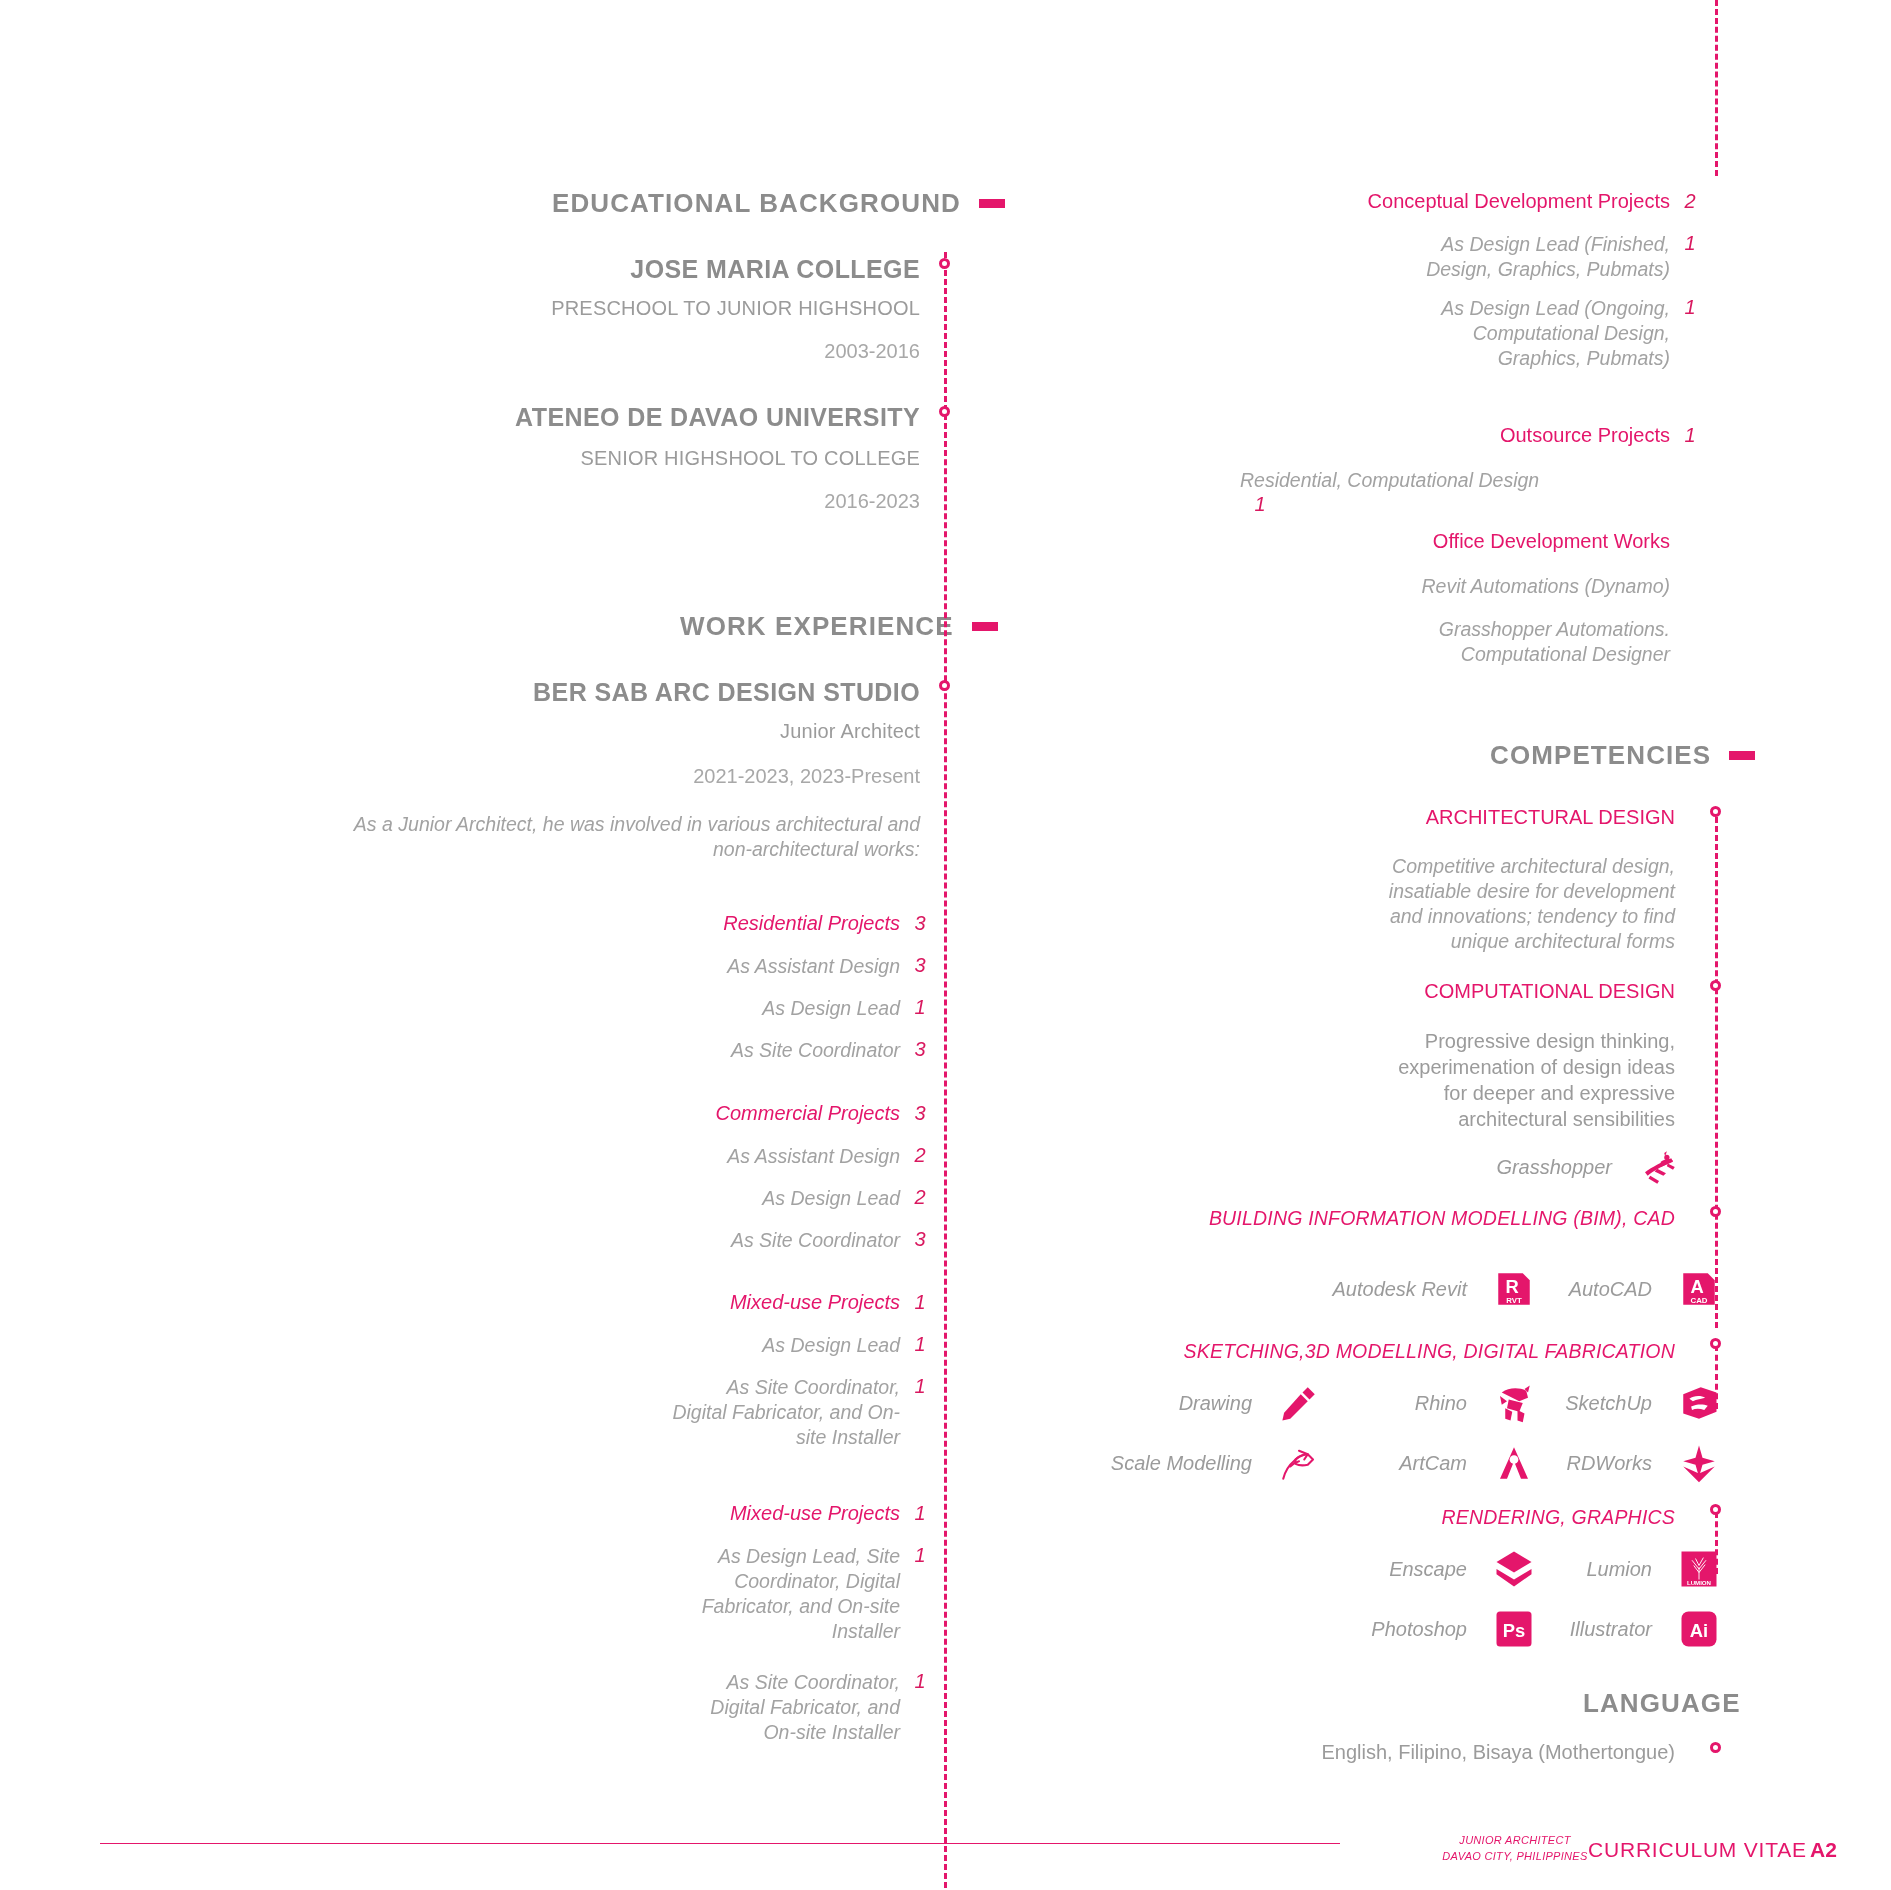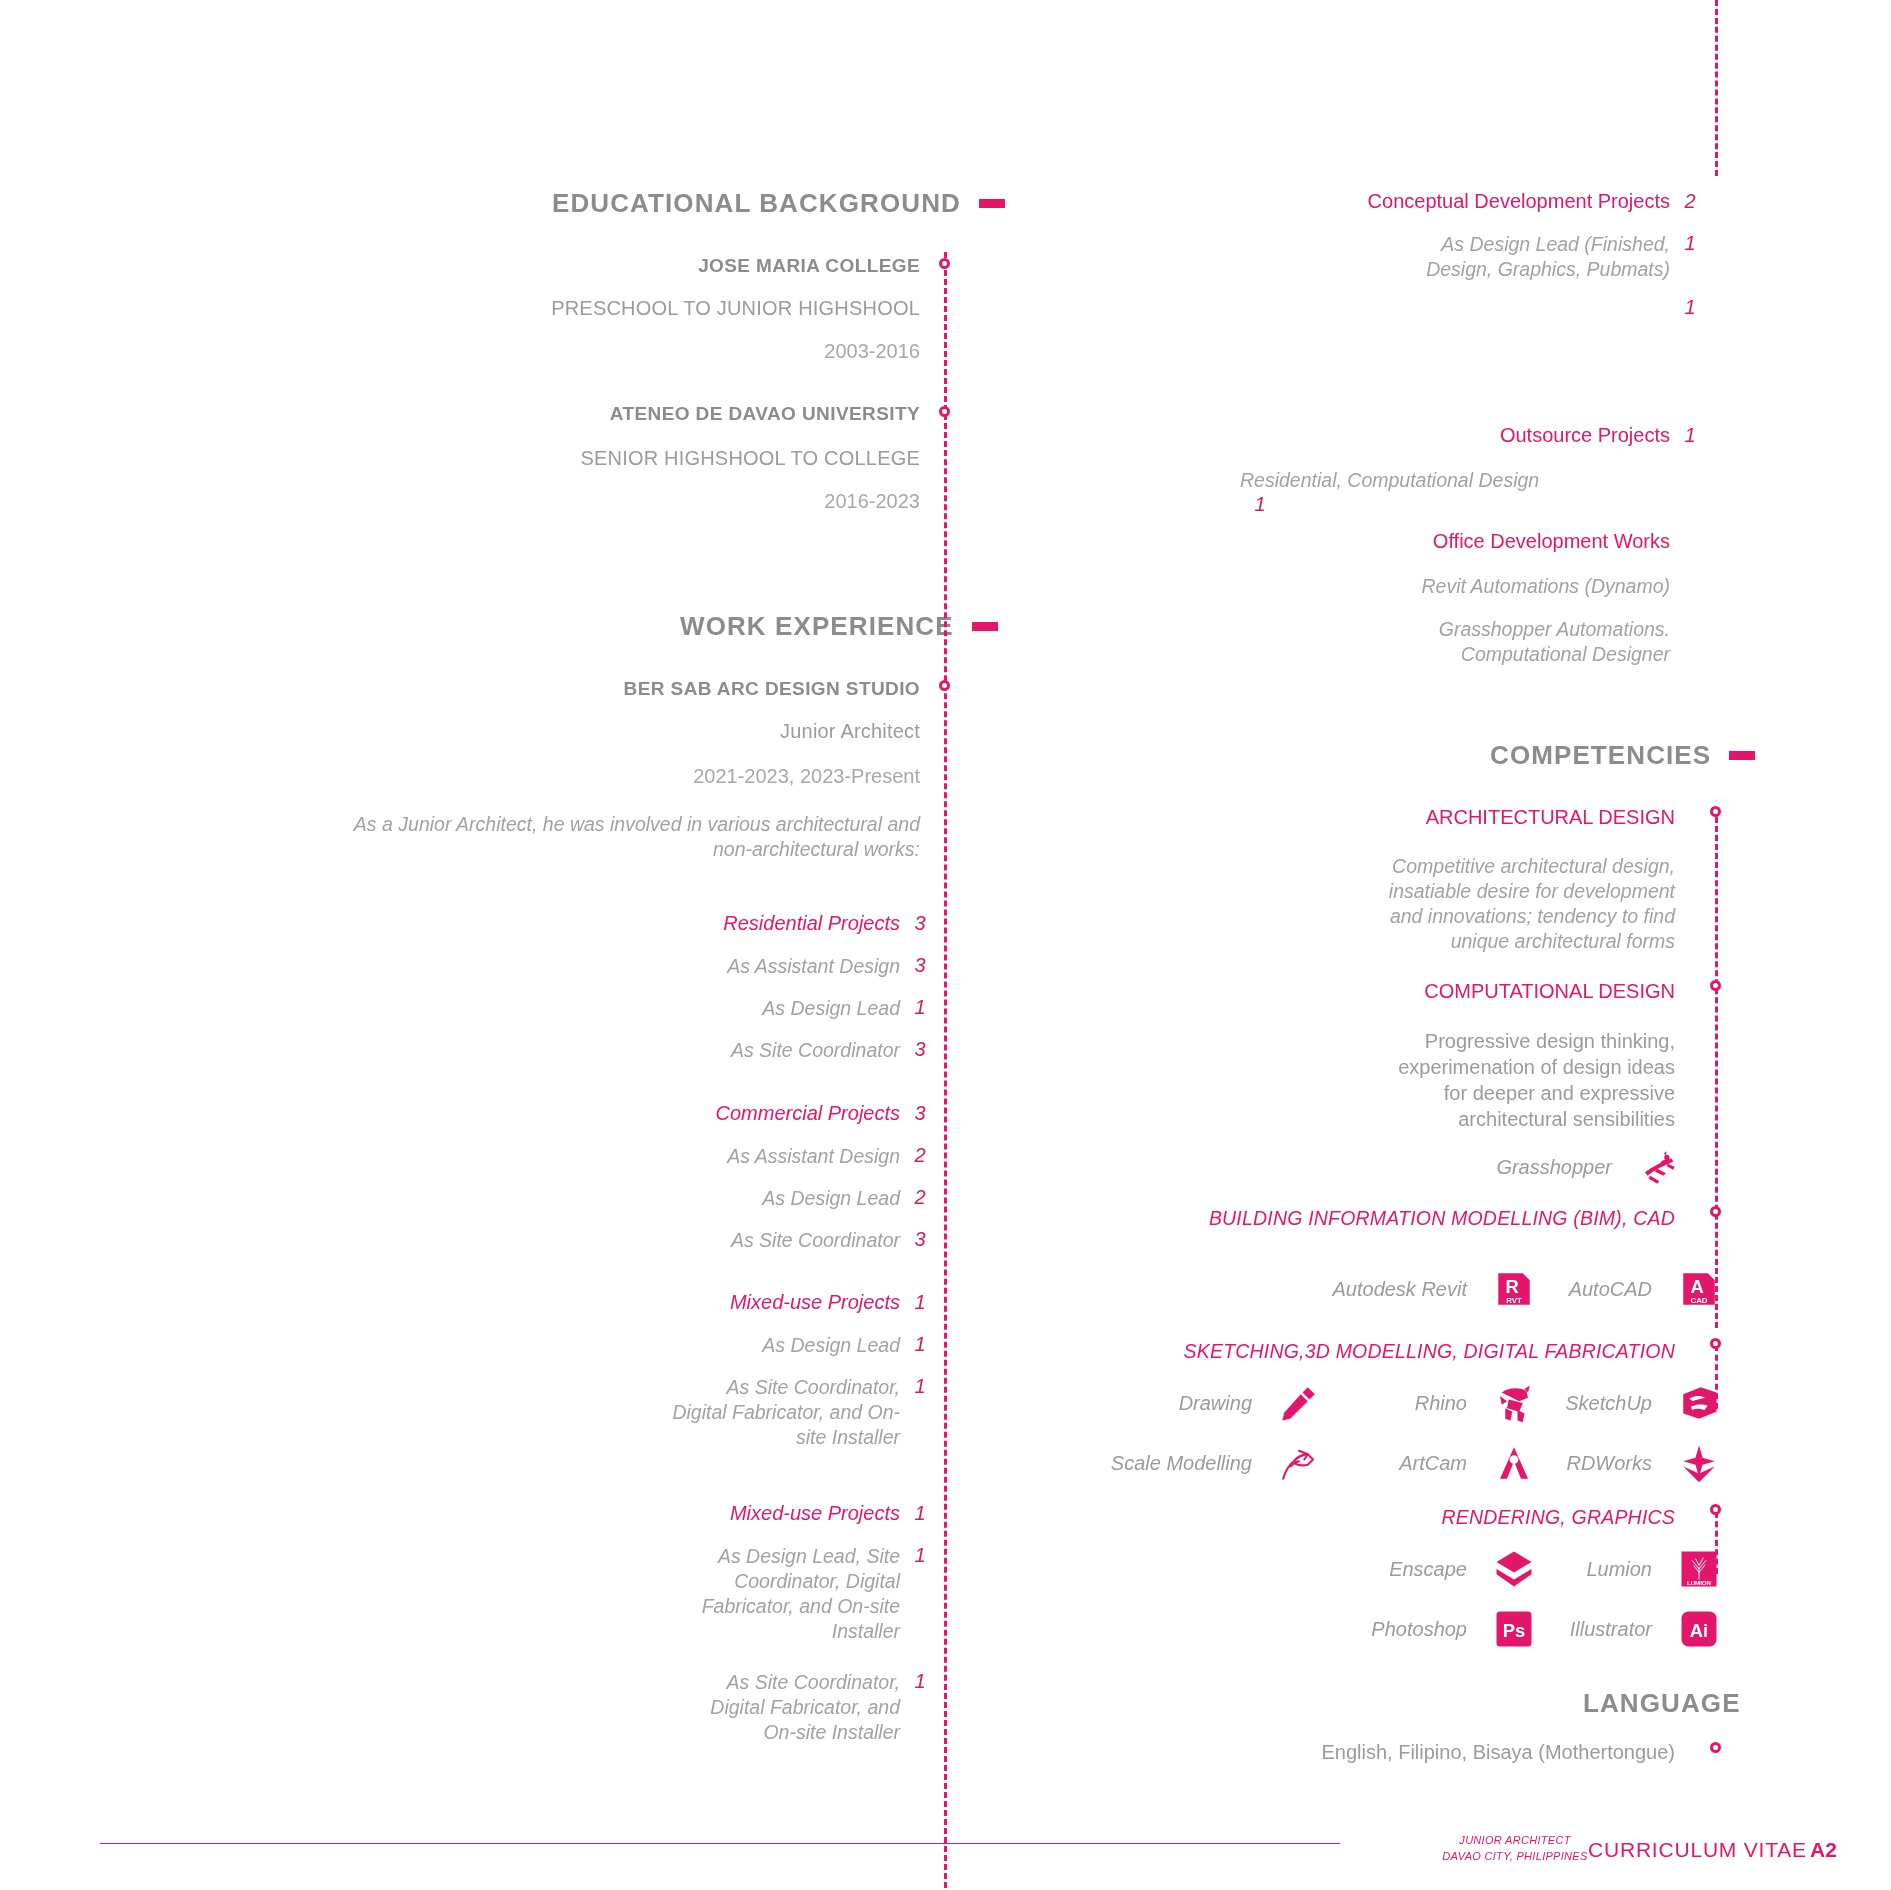--- a/index.html
+++ b/index.html
@@ -33,21 +33,21 @@
   
   .sec-head {
     position:absolute; display:flex; align-items:center; gap:18px;
     font-size:26px; font-weight:bold; letter-spacing:1.1px;
     color:#8c8c8c; white-space:nowrap;
   }
   .dash { display:inline-block; width:26px; height:9px; background:#e4166b; }
 
   
   .lblock { position:absolute; text-align:right; }
-  .l-org   { font-size:19px; font-weight:bold; color:#8c8c8c; letter-spacing:.4px; }
+  .l-org   { font-size:25px; font-weight:bold; color:#8c8c8c; letter-spacing:.4px; }
   .l-sub   { font-size:20px; color:#9b9b9b; letter-spacing:.2px; }
   .l-year  { font-size:20px; color:#a8a8a8; }
   .l-it    { font-size:19.5px; font-style:italic; color:#a2a2a2; line-height:1.28; }
   .l-pink  { font-size:20px; font-style:italic; color:#e4166b; }
 
   
   .prow { position:absolute; display:flex; justify-content:flex-end; align-items:flex-start; }
   .prow .lbl { text-align:right; }
   .prow .cnt {
     width:40px; text-align:center; font-size:20px; font-style:italic;
@@ -182,20 +182,21 @@
 
 <div class="rrow" style="left:1240px; top:190px; width:470px;">
   <span class="r-pink">Conceptual Development Projects</span>
   <span class="cnt">2</span>
 </div>
 <div class="rrow" style="left:1240px; top:232px; width:470px;">
   <span class="r-it" style="display:block; width:290px; text-align:right;">As Design Lead (Finished, Design, Graphics, Pubmats)</span>
   <span class="cnt">1</span>
 </div>
 <div class="rrow" style="left:1240px; top:296px; width:470px;">
+  <span class="r-it" style="display:block; width:250px; text-align:right;">As Design Lead (Ongoing, Computational Design, Graphics, Pubmats)</span>
   <span class="cnt">1</span>
 </div>
 
 <div class="rrow" style="left:1240px; top:424px; width:470px;">
   <span class="r-pink">Outsource Projects</span>
   <span class="cnt">1</span>
 </div>
 <div class="rrow" style="left:1240px; top:468px; width:470px;flex-direction:column;">
   <span class="r-it">Residential, Computational Design</span>
   <span class="cnt">1</span>

